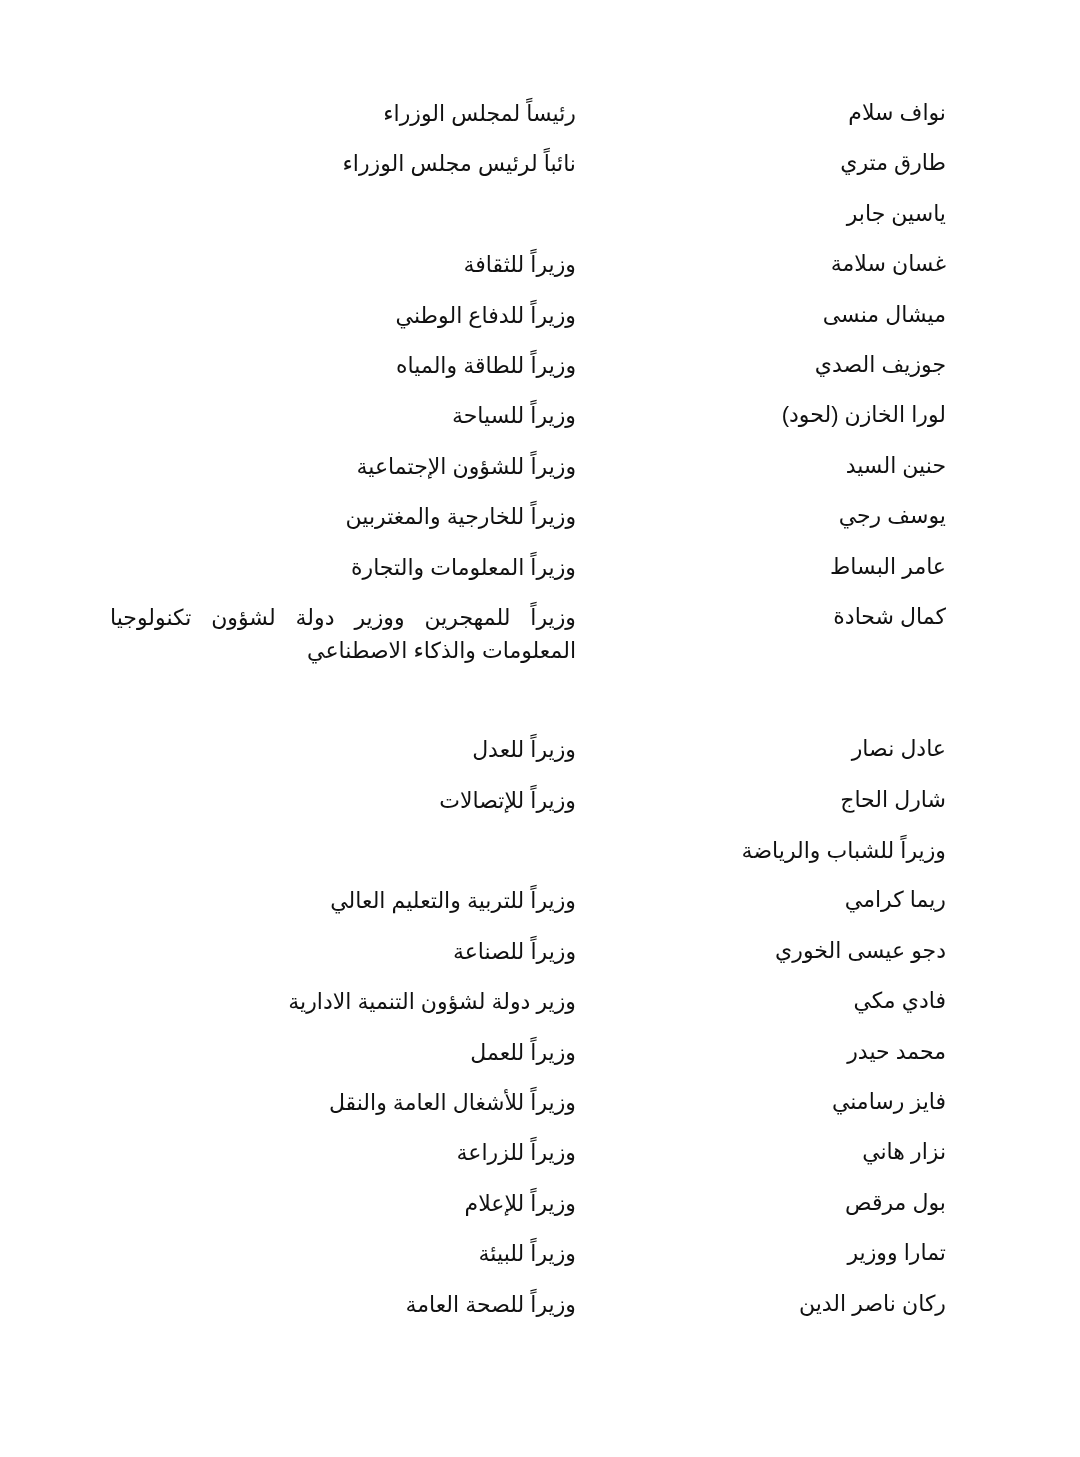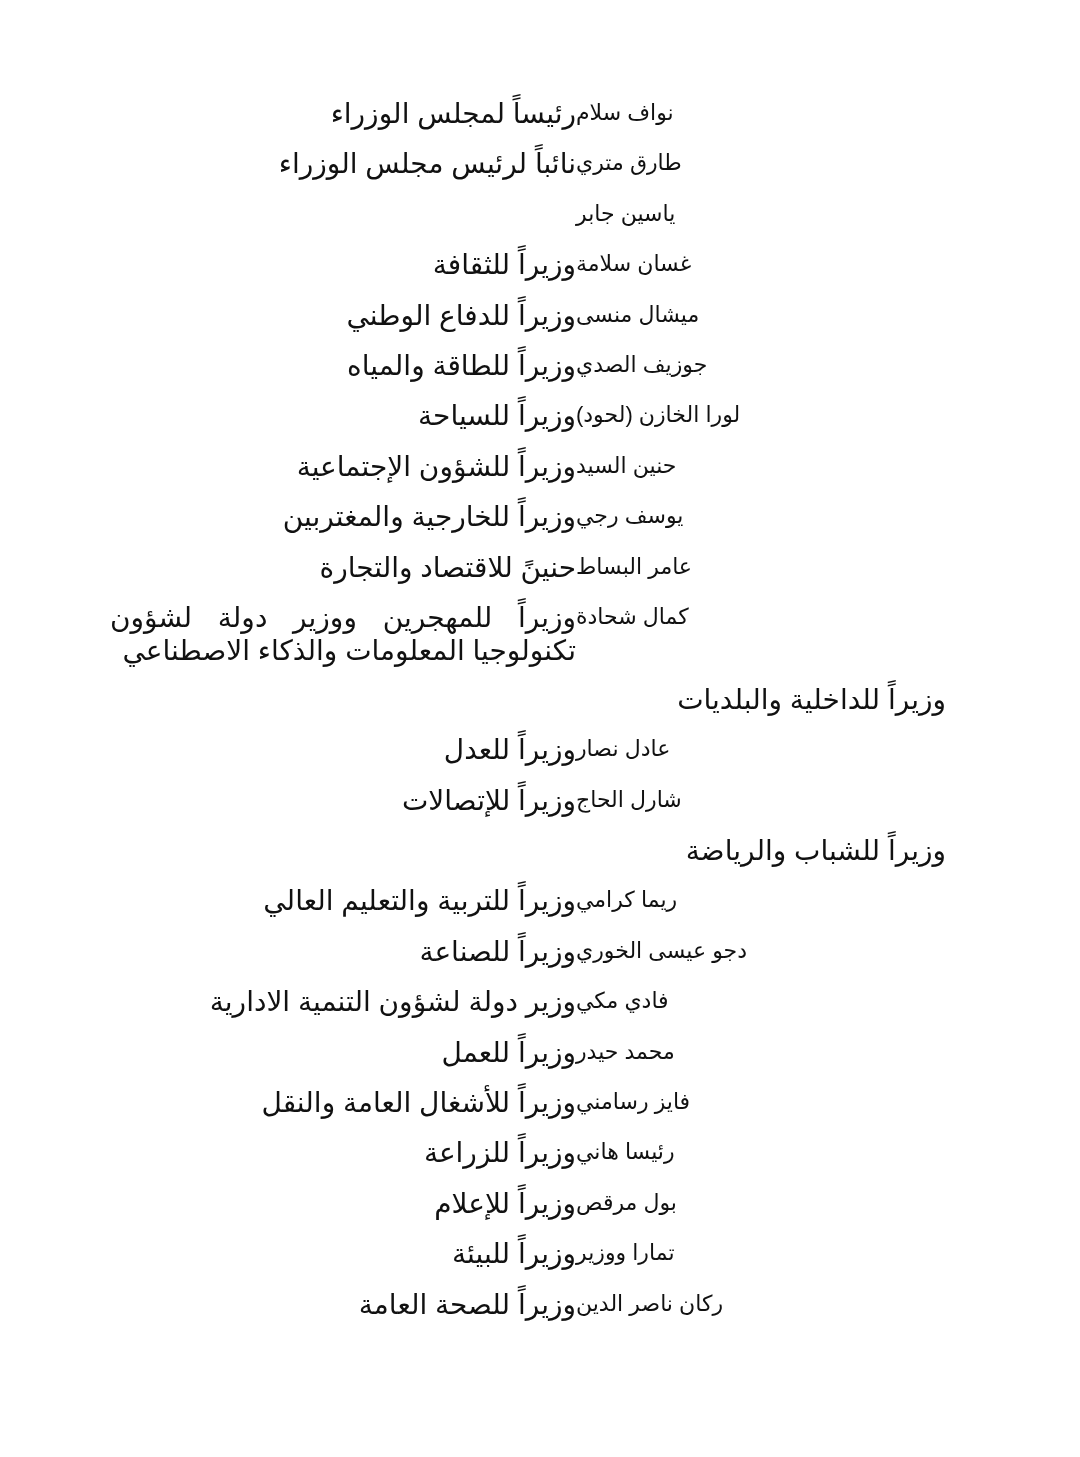--- a/index.html
+++ b/index.html
@@ -32,31 +32,31 @@
     }
     .row {
       display: flex;
       flex-direction: row;
       align-items: flex-start;
       min-height: 50.4px;
     }
     .name {
       width: 370px;
       flex: 0 0 370px;
-      text-align: left;
+      text-align: right;
       font-size: 22px;
       line-height: 36px;
       padding-top: 2px;
       white-space: nowrap;
     }
     .role {
       flex: 1 1 auto;
       text-align: justify;
       text-align-last: right;
-      font-size: 28px;
+      font-size: 22px;
       line-height: 33px;
       padding-top: 4px;
     }
     .row.tall {
       min-height: 82px;
     }
   </style>
 </head>
 <body>
 
@@ -93,28 +93,27 @@
     <div class="row">
       <div class="name">حنين السيد</div>
       <div class="role">وزيراً للشؤون الإجتماعية</div>
     </div>
     <div class="row">
       <div class="name">يوسف رجي</div>
       <div class="role">وزيراً للخارجية والمغتربين</div>
     </div>
     <div class="row">
       <div class="name">عامر البساط</div>
-      <div class="role">حنينً للاقتصاد والتجارة</div>
+      <div class="role">وزيراً المعلومات والتجارة</div>
     </div>
     <div class="row tall">
       <div class="name">كمال شحادة</div>
       <div class="role">وزيراً للمهجرين ووزير دولة لشؤون تكنولوجيا المعلومات والذكاء الاصطناعي</div>
     </div>
     <div class="row">
-      <div class="role">وزيراً للداخلية والبلديات</div>
     </div>
     <div class="row">
       <div class="name">عادل نصار</div>
       <div class="role">وزيراً للعدل</div>
     </div>
     <div class="row">
       <div class="name">شارل الحاج</div>
       <div class="role">وزيراً للإتصالات</div>
     </div>
     <div class="row">
@@ -134,21 +133,21 @@
     </div>
     <div class="row">
       <div class="name">محمد حيدر</div>
       <div class="role">وزيراً للعمل</div>
     </div>
     <div class="row">
       <div class="name">فايز رسامني</div>
       <div class="role">وزيراً للأشغال العامة والنقل</div>
     </div>
     <div class="row">
-      <div class="name">رئيسا هاني</div>
+      <div class="name">نزار هاني</div>
       <div class="role">وزيراً للزراعة</div>
     </div>
     <div class="row">
       <div class="name">بول مرقص</div>
       <div class="role">وزيراً للإعلام</div>
     </div>
     <div class="row">
       <div class="name">تمارا ووزير</div>
       <div class="role">وزيراً للبيئة</div>
     </div>

